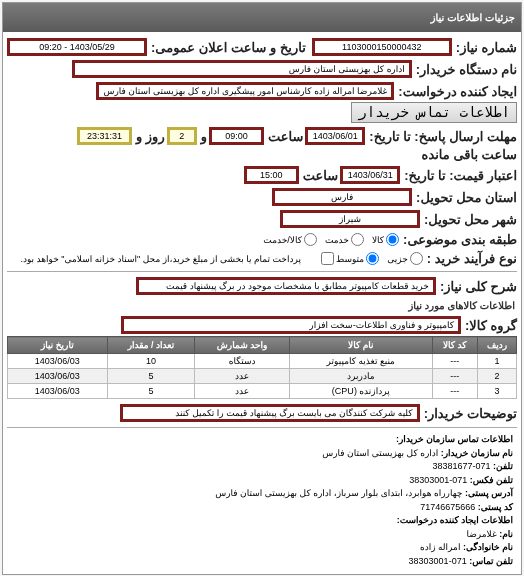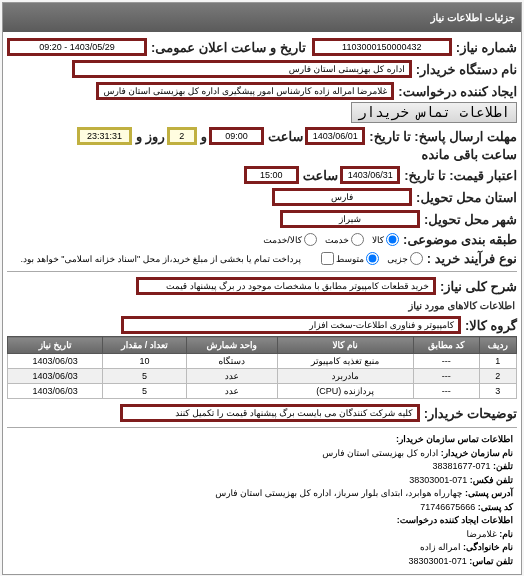--- a/index.html
+++ b/index.html
@@ -194,21 +194,21 @@
 
     <div class="form-row">
       <span class="lbl">گروه کالا:</span>
       <span class="val-box wide">کامپیوتر و فناوری اطلاعات-سخت افزار</span>
     </div>
 
     <table class="data">
       <thead>
         <tr>
           <th>ردیف</th>
-          <th>کد مطابق</th>
+          <th>کد کالا</th>
           <th>نام کالا</th>
           <th>واحد شمارش</th>
           <th>تعداد / مقدار</th>
           <th>تاریخ نیاز</th>
         </tr>
       </thead>
       <tbody id="items-body">
           <tr>
             <td>1</td>
             <td>---</td>

